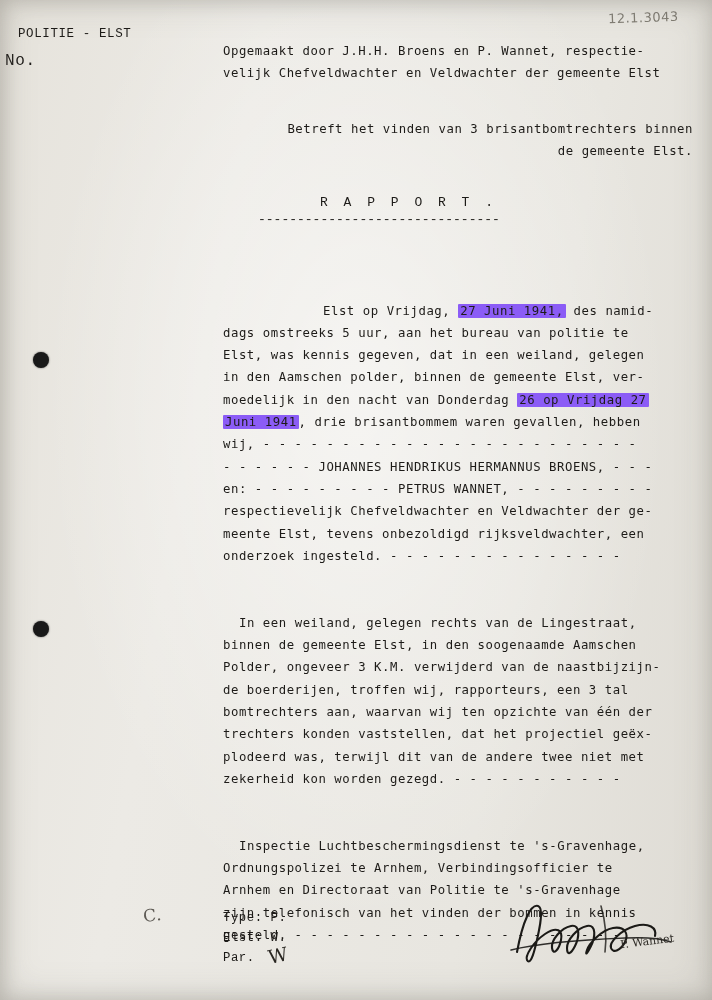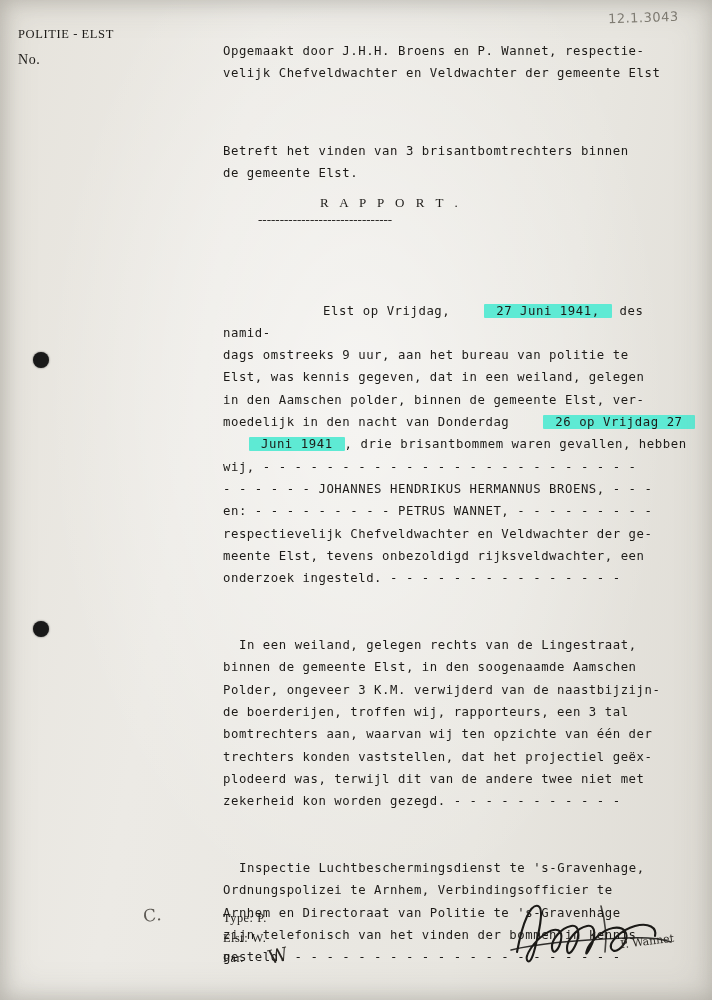--- a/index.html
+++ b/index.html
@@ -44,33 +44,33 @@
     border-radius: 50%;
     background: #191919;
     box-shadow: 0 0 2px rgba(0,0,0,0.6);
   }
   .hole-1 { left: 33px; top: 352px; }
   .hole-2 { left: 33px; top: 621px; }
 
   .typed {
     position: absolute;
     color: #1d1b18;
-    font-family: Liberation Serif, serif;
+    font-family: Liberation Mono, monospace;
     letter-spacing: 0.6px;
     white-space: pre;
   }
 
   
   #hdr-dept {
     left: 18px; top: 27px;
     font-size: 12.5px;
   }
   #hdr-no {
-    left: 18px; top: 52px;
-    font-size: 14px;
+    left: 5px; top: 52px;
+    font-size: 16px;
   }
   #stamp-number {
     left: 608px; top: 10px;
     font-family: "DejaVu Sans", "Liberation Sans", sans-serif;
     font-size: 13px;
     color: #6e6a60;
     letter-spacing: 0.5px;
     transform: rotate(-2deg);
     opacity: 0.85;
   }
@@ -82,22 +82,23 @@
     color: #1d1b18;
     letter-spacing: 0.55px;
     white-space: pre-wrap;
   }
 
   #intro-block {
     left: 223px; top: 40px;
     width: 470px;
   }
   #subject-block {
-    left: 223px; top: 140px;
+    left: 223px; top: 118px;
     width: 470px;
+    text-align: right;
   }
   #report-title {
     left: 320px; top: 195px;
     font-size: 13px;
     letter-spacing: 4px;
   }
   #title-rule {
     left: 258px; top: 212px;
     font-size: 13px;
     letter-spacing: 0px;
@@ -109,26 +110,25 @@
     width: 466px;
   }
   #body-block p {
     margin: 0;
     text-indent: 0;
   }
   .ind-large { display: inline-block; width: 100px; }
   .ind-small { display: inline-block; width: 16px; }
 
   mark.hl {
-    background: #5eead4;
-    color: #1d1b18;
-    padding: 0 12px;
+    background: #8b5cf6;
+    color: #1d1b18;
+    padding: 0 2px;
     border-radius: 1px;
     box-decoration-break: clone;
-    margin-left: 26px;
     -webkit-box-decoration-break: clone;
   }
 
   
   #footer-block {
     left: 223px; top: 908px;
     font-size: 12.3px;
     line-height: 20px;
     letter-spacing: 0.55px;
   }
@@ -178,21 +178,21 @@
 velijk Chefveldwachter en Veldwachter der gemeente Elst</div>
 
   <div class="para" id="subject-block">Betreft het vinden van 3 brisantbomtrechters binnen
 de gemeente Elst.</div>
 
   <div class="typed" id="report-title">R A P P O R T .</div>
   <div class="typed" id="title-rule">-------------------------------</div>
 
   <div class="para" id="body-block">
     <p><span class="ind-large"></span><span>Elst op Vrijdag, </span><mark class="hl">27 Juni 1941,</mark><span> des namid-
-dags omstreeks 9 uur, aan het bureau van politie te
+dags omstreeks 5 uur, aan het bureau van politie te
 Elst, was kennis gegeven, dat in een weiland, gelegen
 in den Aamschen polder, binnen de gemeente Elst, ver-
 moedelijk in den nacht van Donderdag </span><mark class="hl">26 op Vrijdag 27
 Juni 1941</mark><span>, drie brisantbommem waren gevallen, hebben
 wij, - - - - - - - - - - - - - - - - - - - - - - - -
 - - - - - - JOHANNES HENDRIKUS HERMANNUS BROENS, - - -
 en: - - - - - - - - - PETRUS WANNET, - - - - - - - - -
 respectievelijk Chefveldwachter en Veldwachter der ge-
 meente Elst, tevens onbezoldigd rijksveldwachter, een
 onderzoek ingesteld. - - - - - - - - - - - - - - -</span></p>

